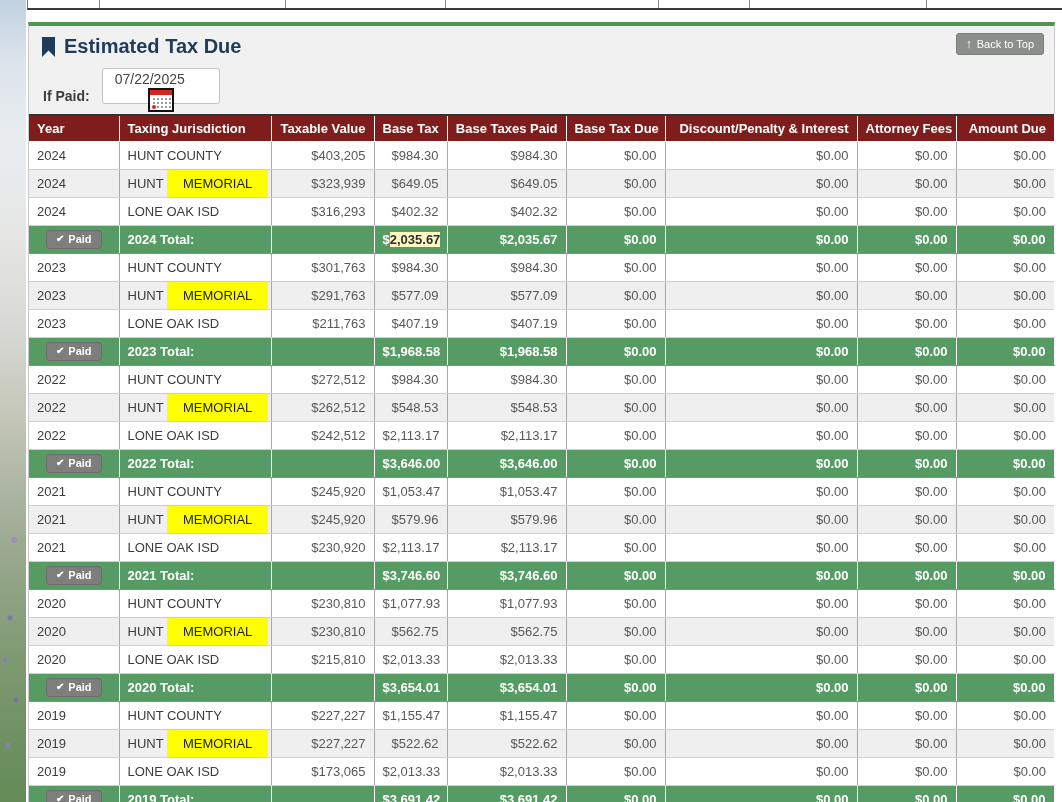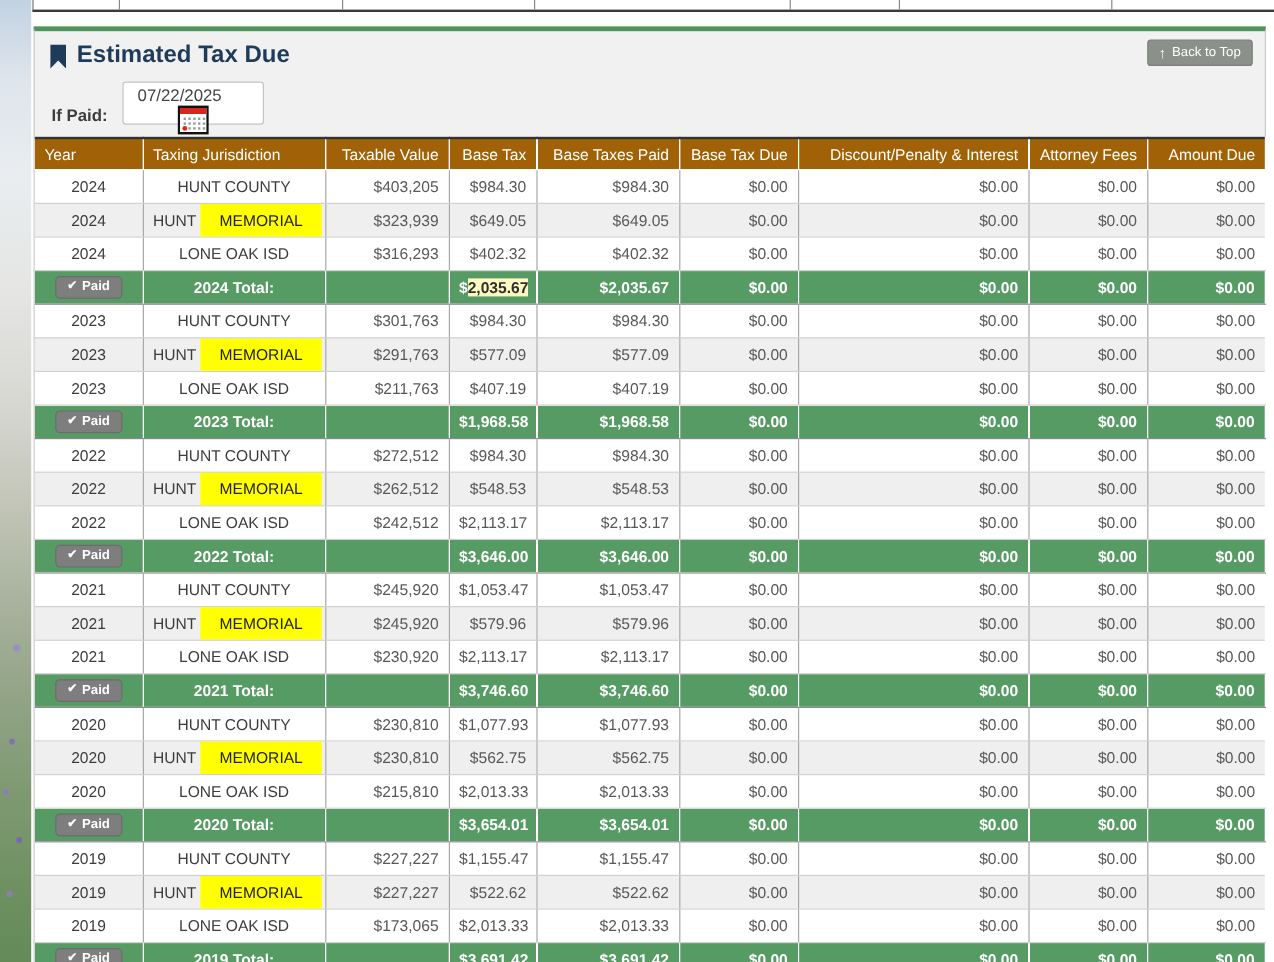--- a/index.html
+++ b/index.html
@@ -63,33 +63,33 @@
     padding: 0 10px; background: transparent; font-family: inherit;
   }
   .cal-btn { width: 34px; height: 30px; background: transparent; border: none; padding: 0; cursor: pointer; display: flex; align-items: center; justify-content: center; }
 
   
   table.tax { border-collapse: collapse; width: 100%; table-layout: fixed; border-top: 2px solid #333; background: #fff; font-size: 13px; }
   col.c0{width:90px} col.c1{width:152px} col.c2{width:103px} col.c3{width:73px}
   col.c4{width:119px} col.c5{width:99px} col.c6{width:192px} col.c7{width:99px} col.c8{width:98px}
 
   .tax th {
-    background: #a16207; color: #fff; font-weight: normal; height: 26px;
+    background: #7f1d1d; color: #fff; font-weight: bold; height: 26px;
     padding: 0 8px; text-align: right; border-right: 1px solid #fdfdfd; border-bottom: 1px solid #fdfdfd;
     white-space: nowrap; overflow: hidden;
   }
   .tax th:nth-child(-n+2) { text-align: left; }
   .tax th:last-child { border-right: none; }
 
   .tax td {
     height: 28px; padding: 0 8px; text-align: right; color: #585858;
     border-right: 1px solid #a8a8a8; border-bottom: 1px solid #d0d0d0;
     white-space: nowrap; overflow: hidden; background: #fff;
   }
-  .tax td:nth-child(-n+2) { text-align: center; color: #3c3c3c; }
+  .tax td:nth-child(-n+2) { text-align: left; color: #3c3c3c; }
   .tax td:last-child { border-right: none; }
   .tax tr.alt td { background: #efefef; }
 
   .tax tr.total td {
     background: #579b64; color: #fff; font-weight: bold;
     border-right: 1px solid rgba(255,255,255,0.65);
     border-top: 1px solid #8a8a8a; border-bottom: 1px solid #8a8a8a;
   }
   .tax tr.total td.paid-cell { text-align: center; padding: 0 4px; }
 

